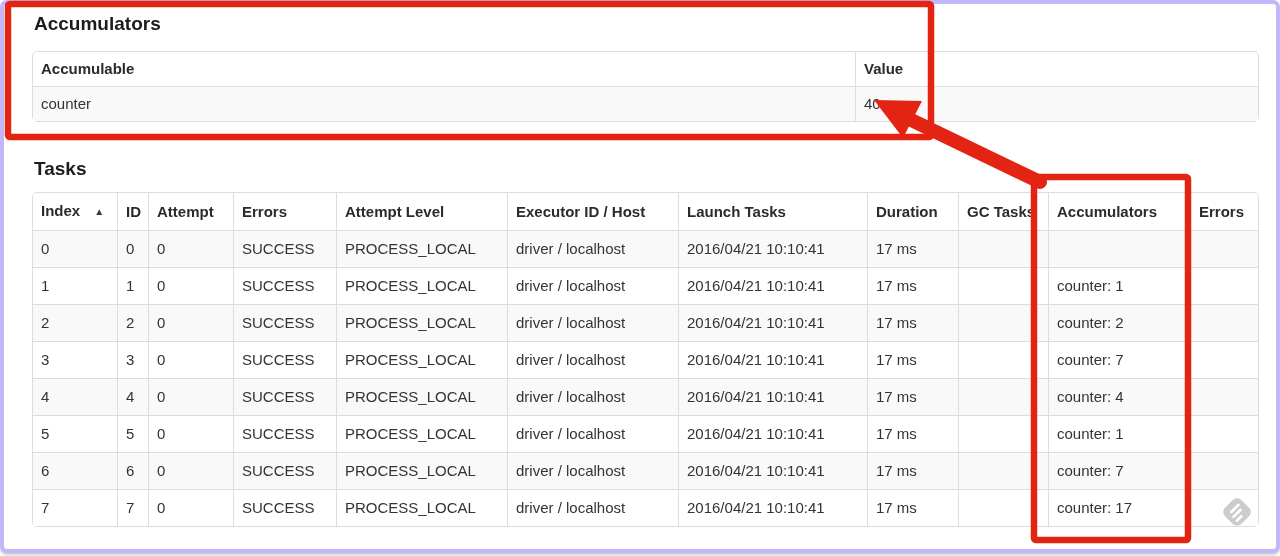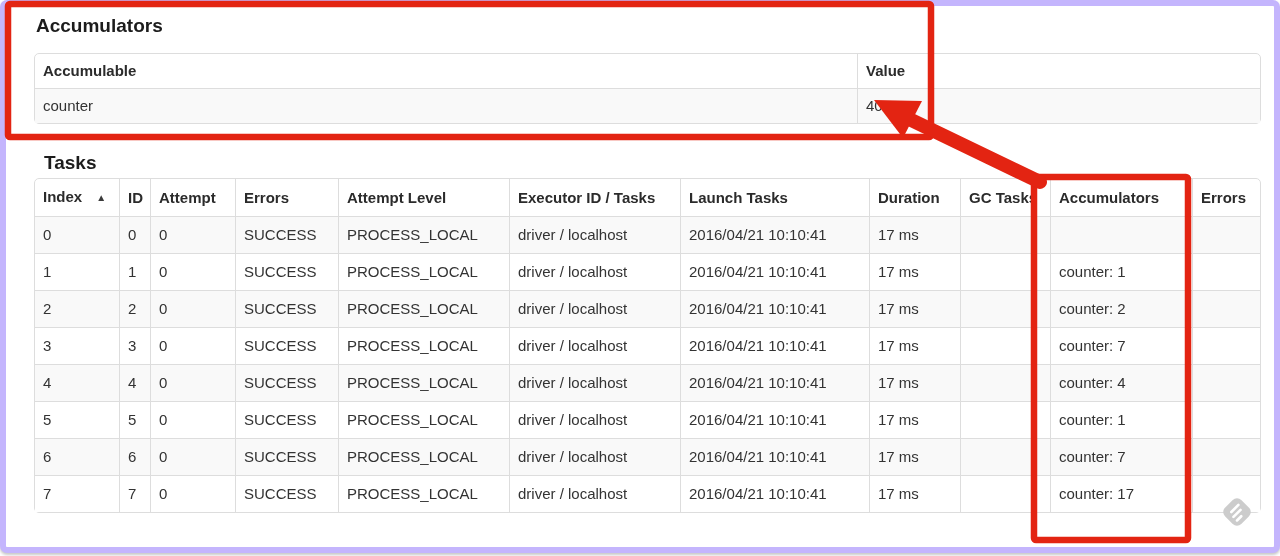--- a/index.html
+++ b/index.html
@@ -2,37 +2,37 @@
 <html><head>
 <meta charset="utf-8">
 <style>
   html,body { margin:0; padding:0; }
   body {
     width:1280px; height:556px; position:relative; background:#ffffff;
     font-family:"Liberation Sans", sans-serif; overflow:hidden;
   }
   .frame {
     position:absolute; left:0; top:0; right:0; bottom:3px;
-    border:6px solid #c4b5fd; border-radius:7px; background:#fff;
+    border:4px solid #c4b5fd; border-radius:7px; background:#fff;
     box-sizing:border-box; overflow:hidden;
     box-shadow:0 2px 3px rgba(0,0,0,0.22);
   }
   .heading {
     position:absolute; margin:0; font-size:19px; font-weight:bold;
     color:#1c1c1c;
   }
   #acc-heading   { left:30px; top:9px;   }
-  #tasks-heading { left:30px; top:146px;margin-left:8px; }
+  #tasks-heading { left:30px; top:154px; }
   table.tbl {
     position:absolute; border-collapse:separate; border-spacing:0;
     table-layout:fixed; background:#fff;
     border:1px solid #dddddd; border-radius:5px;
   }
   #acc-table   { left:28px; top:47px;  width:1225px; }
-  #tasks-table { left:28px; top:172px; width:1225px; }
+  #tasks-table { left:28px; top:188px; width:1225px; }
   .tbl th, .tbl td {
     box-sizing:border-box; padding:8px 8px; font-size:15px; line-height:20px;
     color:#333333; text-align:left; border-left:1px solid #dddddd;
     border-top:1px solid #dddddd; white-space:nowrap; overflow:hidden;
   }
   .tbl th { font-weight:bold; color:#2b2b2b; }
   .tbl th:first-child, .tbl td:first-child { border-left:none; }
   .tbl thead th { border-top:none; }
   .tbl tbody tr:nth-child(odd)  td { background:#f9f9f9; }
   .tbl tbody tr:nth-child(even) td { background:#ffffff; }
@@ -82,21 +82,21 @@
       <col style="width:142px">
         <col style="width:68px">
     </colgroup>
     <thead>
       <tr>
         <th><span>Index</span><span class="sort-icon">▲</span></th>
         <th>ID</th>
         <th>Attempt</th>
         <th>Errors</th>
         <th>Attempt Level</th>
-        <th>Executor ID / Tasks</th>
+        <th>Executor ID / Host</th>
         <th>Launch Tasks</th>
         <th>Duration</th>
         <th>GC Tasks</th>
         <th>Accumulators</th>
         <th>Errors</th>
       </tr>
     </thead>
     <tbody>
       <tr>
         <td>0</td>

